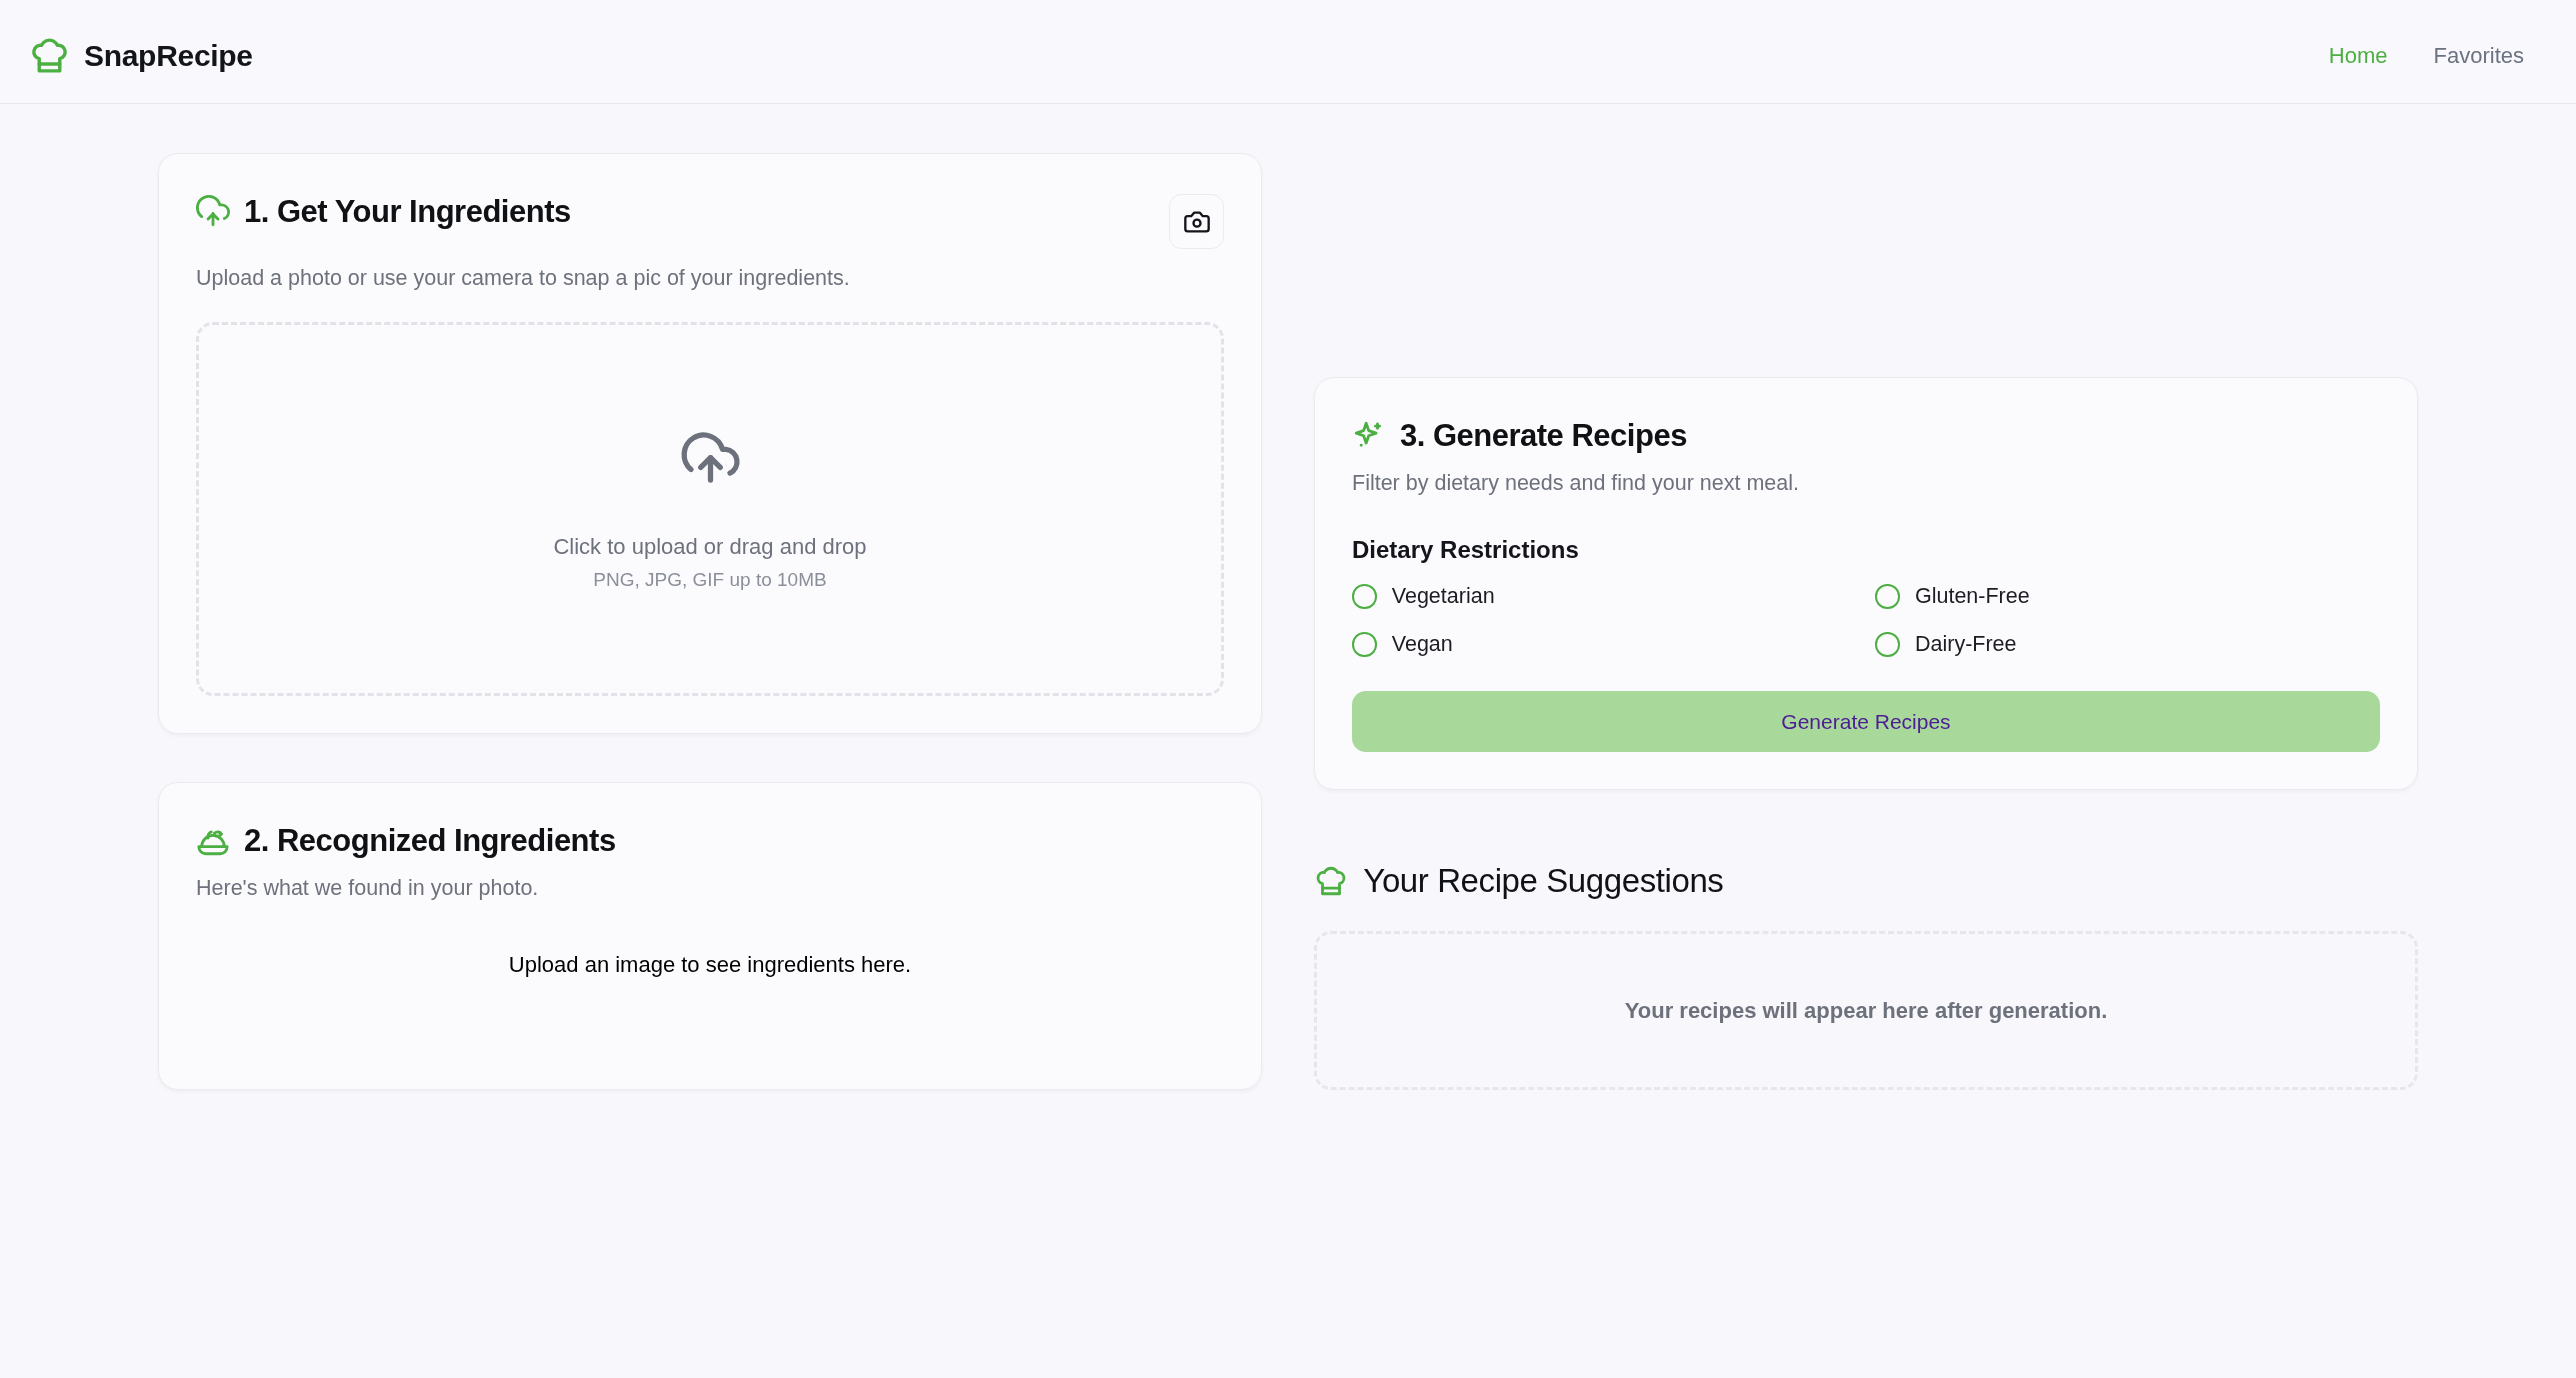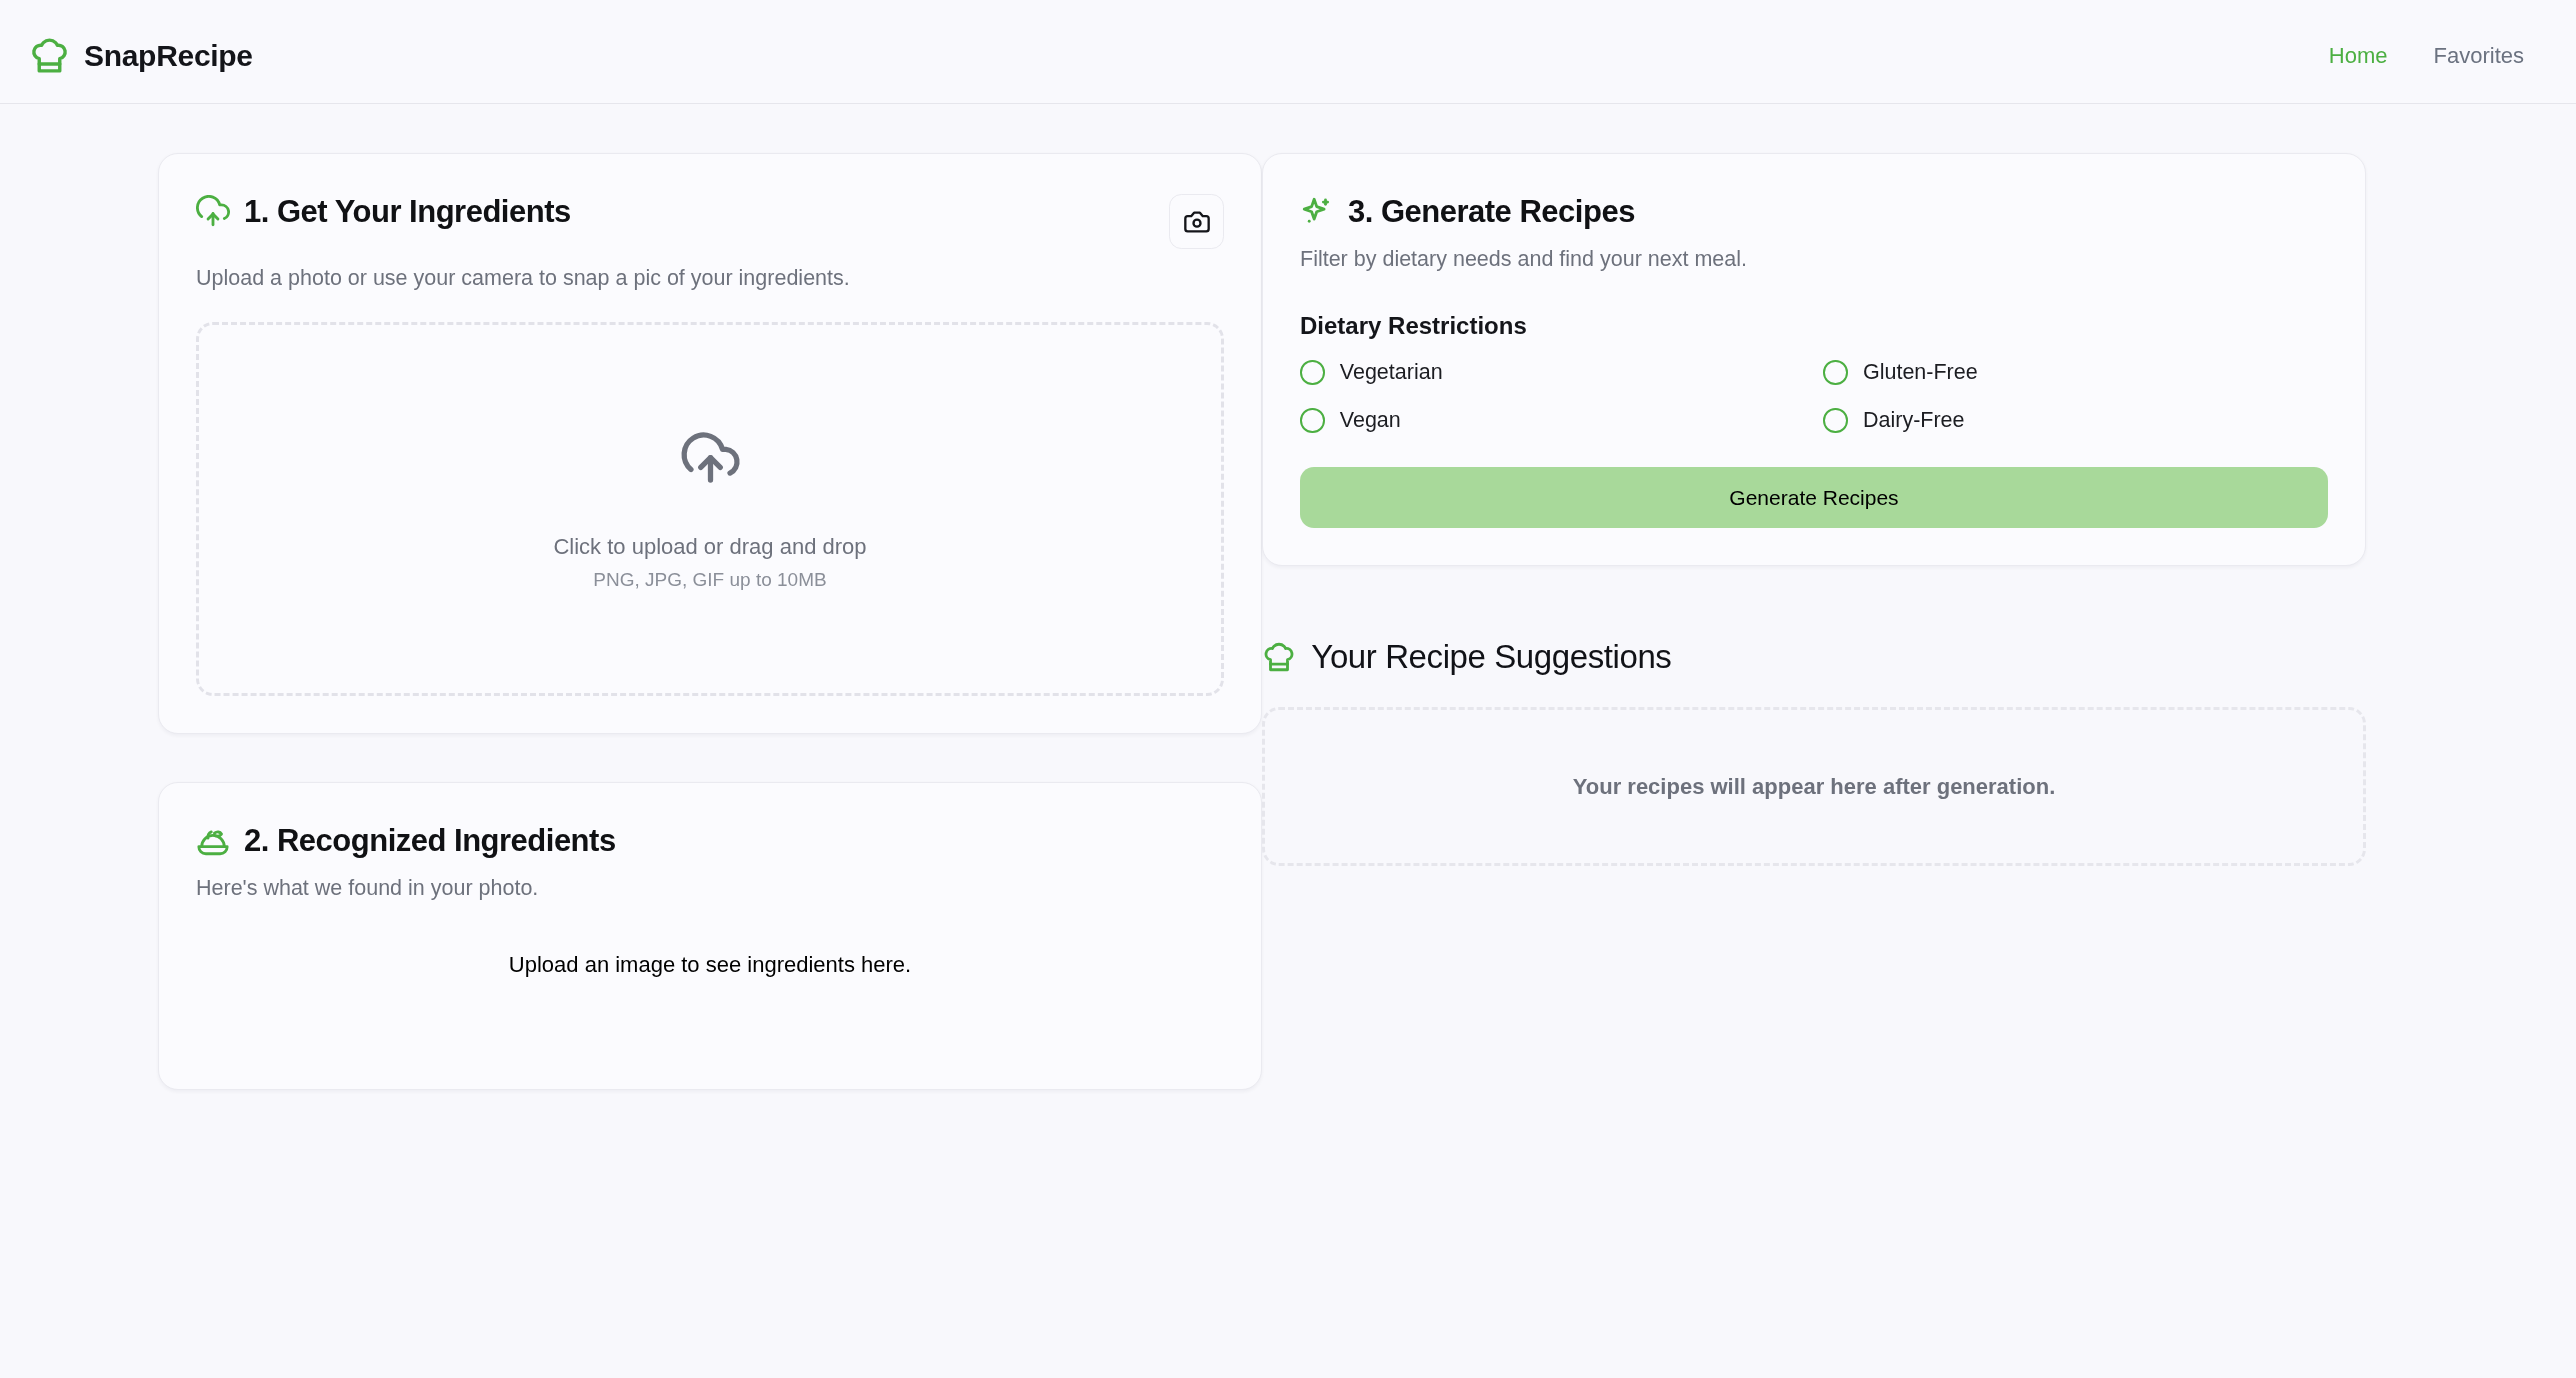--- a/index.html
+++ b/index.html
@@ -43,21 +43,22 @@
     font-size: 22px;
     color: #6b7280;
     text-decoration: none;
     cursor: pointer;
   }
   .nav-link.active { color: #4caf42; }
 
   
   .page {
     display: flex;
-    align-items: flex-start;
+    align-items: flex-end;
+    gap: 52px;
     padding: 49px 98px 0 158px;
   }
   .col-left { width: 1104px; flex: none; }
   .col-right { width: 1104px; flex: none; }
 
   
   .card {
     background: #fbfbfe;
     border: 1.5px solid #eaeaf0;
     border-radius: 20px;
@@ -166,21 +167,21 @@
   .check-label {
     font-size: 21.5px;
     color: #1c1d22;
   }
 
   .generate-btn {
     margin-top: 34px;
     width: 100%;
     height: 61px;
     background: #a8d99a;
-    color: #000000;
+    color: #4c1d95;
     border: none;
     border-radius: 14px;
     font-family: "Liberation Sans", sans-serif;
     font-size: 21px;
     cursor: default;
   }
 
   
   .suggestions { margin-top: 72px; }
   .suggestions-head {

